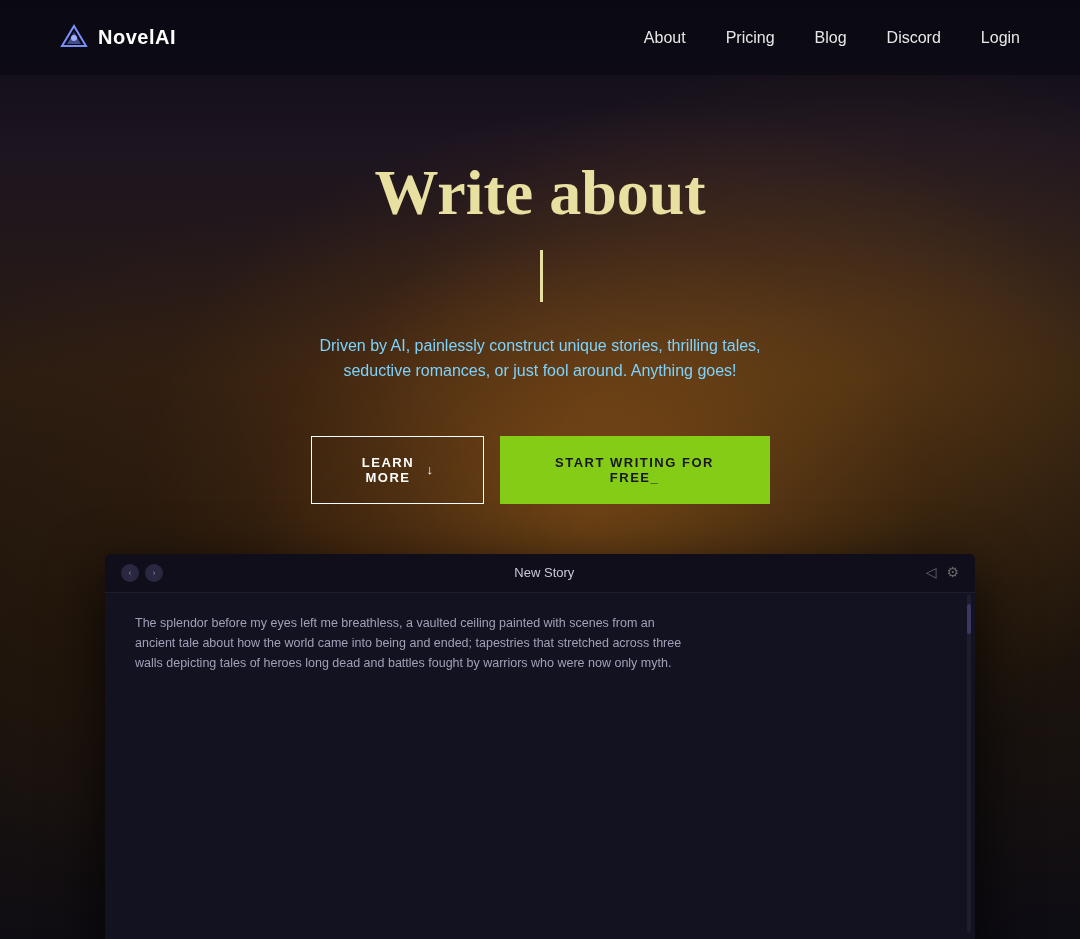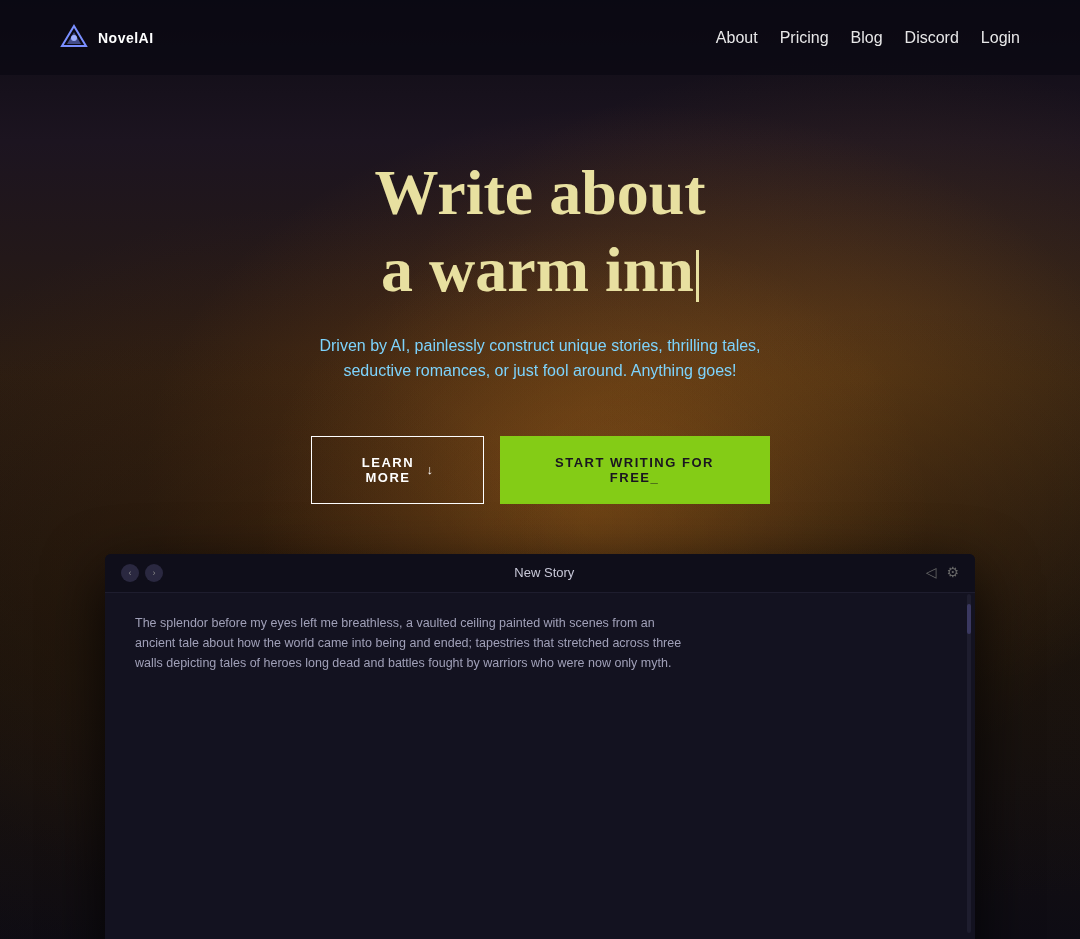--- a/index.html
+++ b/index.html
@@ -57,28 +57,28 @@
     }
 
     .nav-logo-icon {
       width: 28px;
       height: 28px;
     }
 
     .nav-logo-text {
       color: #ffffff;
       font-family: Arial, sans-serif;
-      font-size: 14px;
+      font-size: 20px;
       font-weight: 700;
       letter-spacing: 0.5px;
     }
 
     .nav-links {
       display: flex;
-      gap: 22px;
+      gap: 40px;
     }
 
     .nav-link {
       color: #ffffff;
       font-family: Arial, sans-serif;
       font-size: 16px;
       font-weight: 400;
       text-decoration: none;
       cursor: pointer;
       opacity: 0.9;
@@ -293,21 +293,21 @@
     <a class="nav-link">Blog</a>
     <a class="nav-link">Discord</a>
     <a class="nav-link">Login</a>
   </div>
 </nav>
 
 <section class="hero">
   <h1 class="hero-title">
     <span class="hero-title-line1">Write about</span>
     <span class="hero-title-line2">
-      <span>a warm inn</span><span class="cursor-bar"></span>
+      <span class="cursor-bar"></span>
     </span>
   </h1>
   <p class="hero-subtitle">
     <span>Driven by AI, painlessly construct unique stories, thrilling tales,</span><br>
     <span>seductive romances, or just fool around. Anything goes!</span>
   </p>
   <div class="hero-buttons">
     <button class="btn-outline">
       <span>LEARN MORE</span>
       <span>↓</span>

